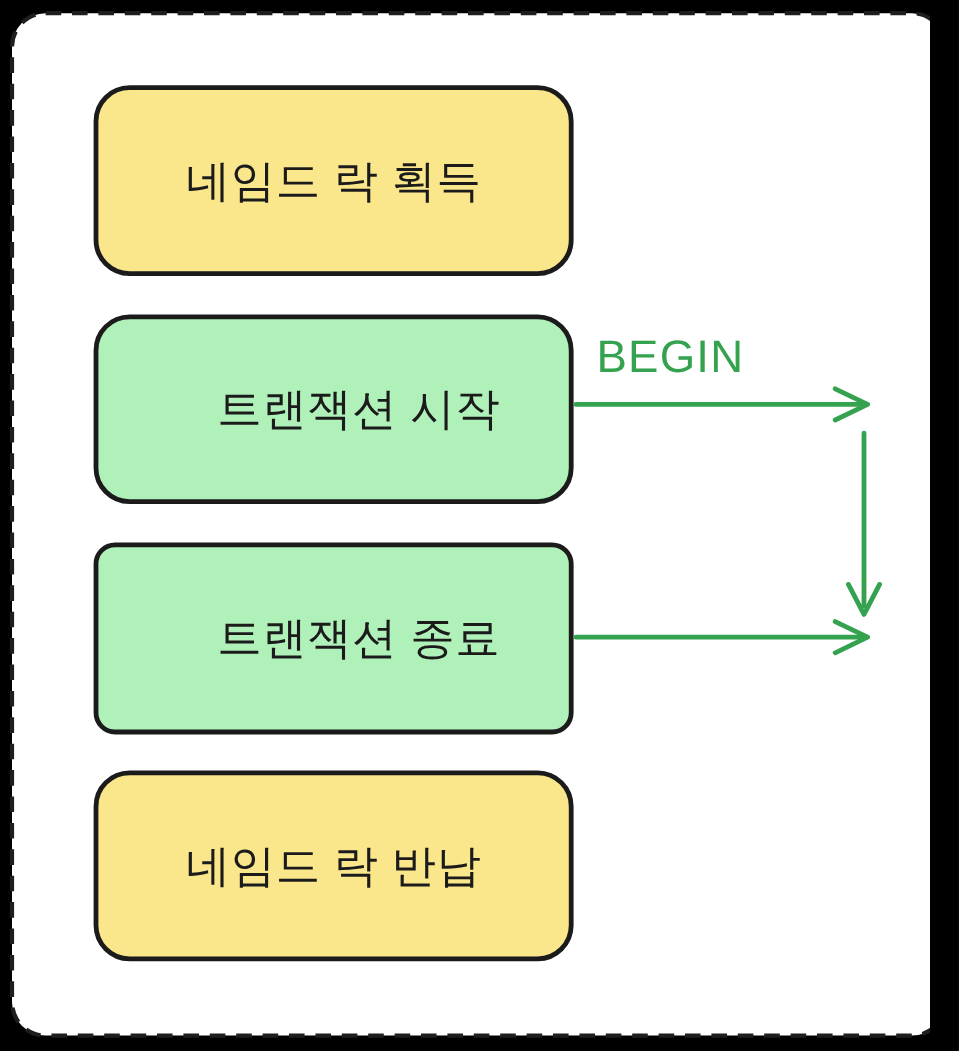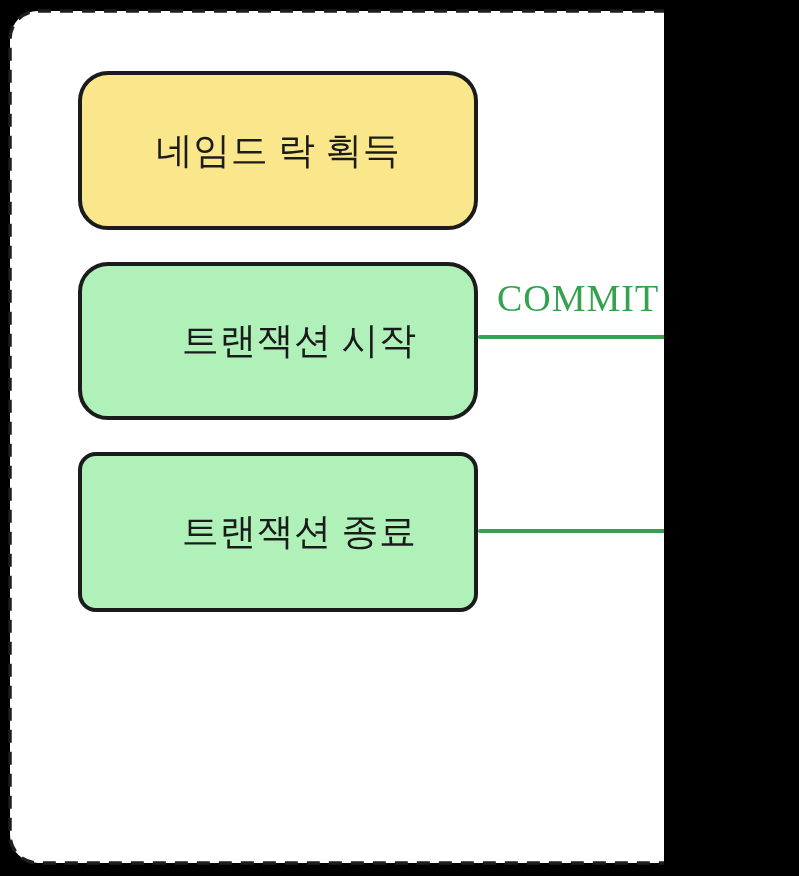--- a/index.html
+++ b/index.html
@@ -12,25 +12,24 @@
     --arrow: #34a24f;
     --text: #1b1b1b;
   }
   * { margin: 0; padding: 0; box-sizing: border-box; }
   html, body {
     background: var(--background);
     font-family: "Liberation Sans", "DejaVu Sans", sans-serif;
   }
   .page {
     position: relative;
-    width: 664px;
+    width: 775px;
     height: 876px;
     background: var(--background);
     overflow: hidden;
-    font-family: Liberation Serif, serif;
   }
   .canvas-frame {
     position: absolute;
     left: 10px;
     top: 11px;
     width: 778px;
     height: 852px;
     background: var(--canvas);
     border-radius: 28px;
   }
@@ -99,22 +98,25 @@
   </div>
 
   <div class="flow-node green node-2">
     <span>트랜잭션 시작</span>
   </div>
 
   <div class="flow-node green node-3">
     <span>트랜잭션 종료</span>
   </div>
 
+  <div class="flow-node yellow node-4">
+    <span>네임드 락 반납</span>
+  </div>
 
-  <div class="edge-label label-begin">COMMIT</div>
+  <div class="edge-label label-begin">BEGIN</div>
 
   <svg class="overlay" viewBox="0 0 799 876">
 
     <rect class="frame-stroke" x="10" y="11" width="778" height="852" rx="28"></rect>
 
     <g>
       <line class="edge" x1="480" y1="337" x2="717" y2="337"></line>
       <polyline class="edge" points="696,324 723,337 696,350"></polyline>
     </g>
 

